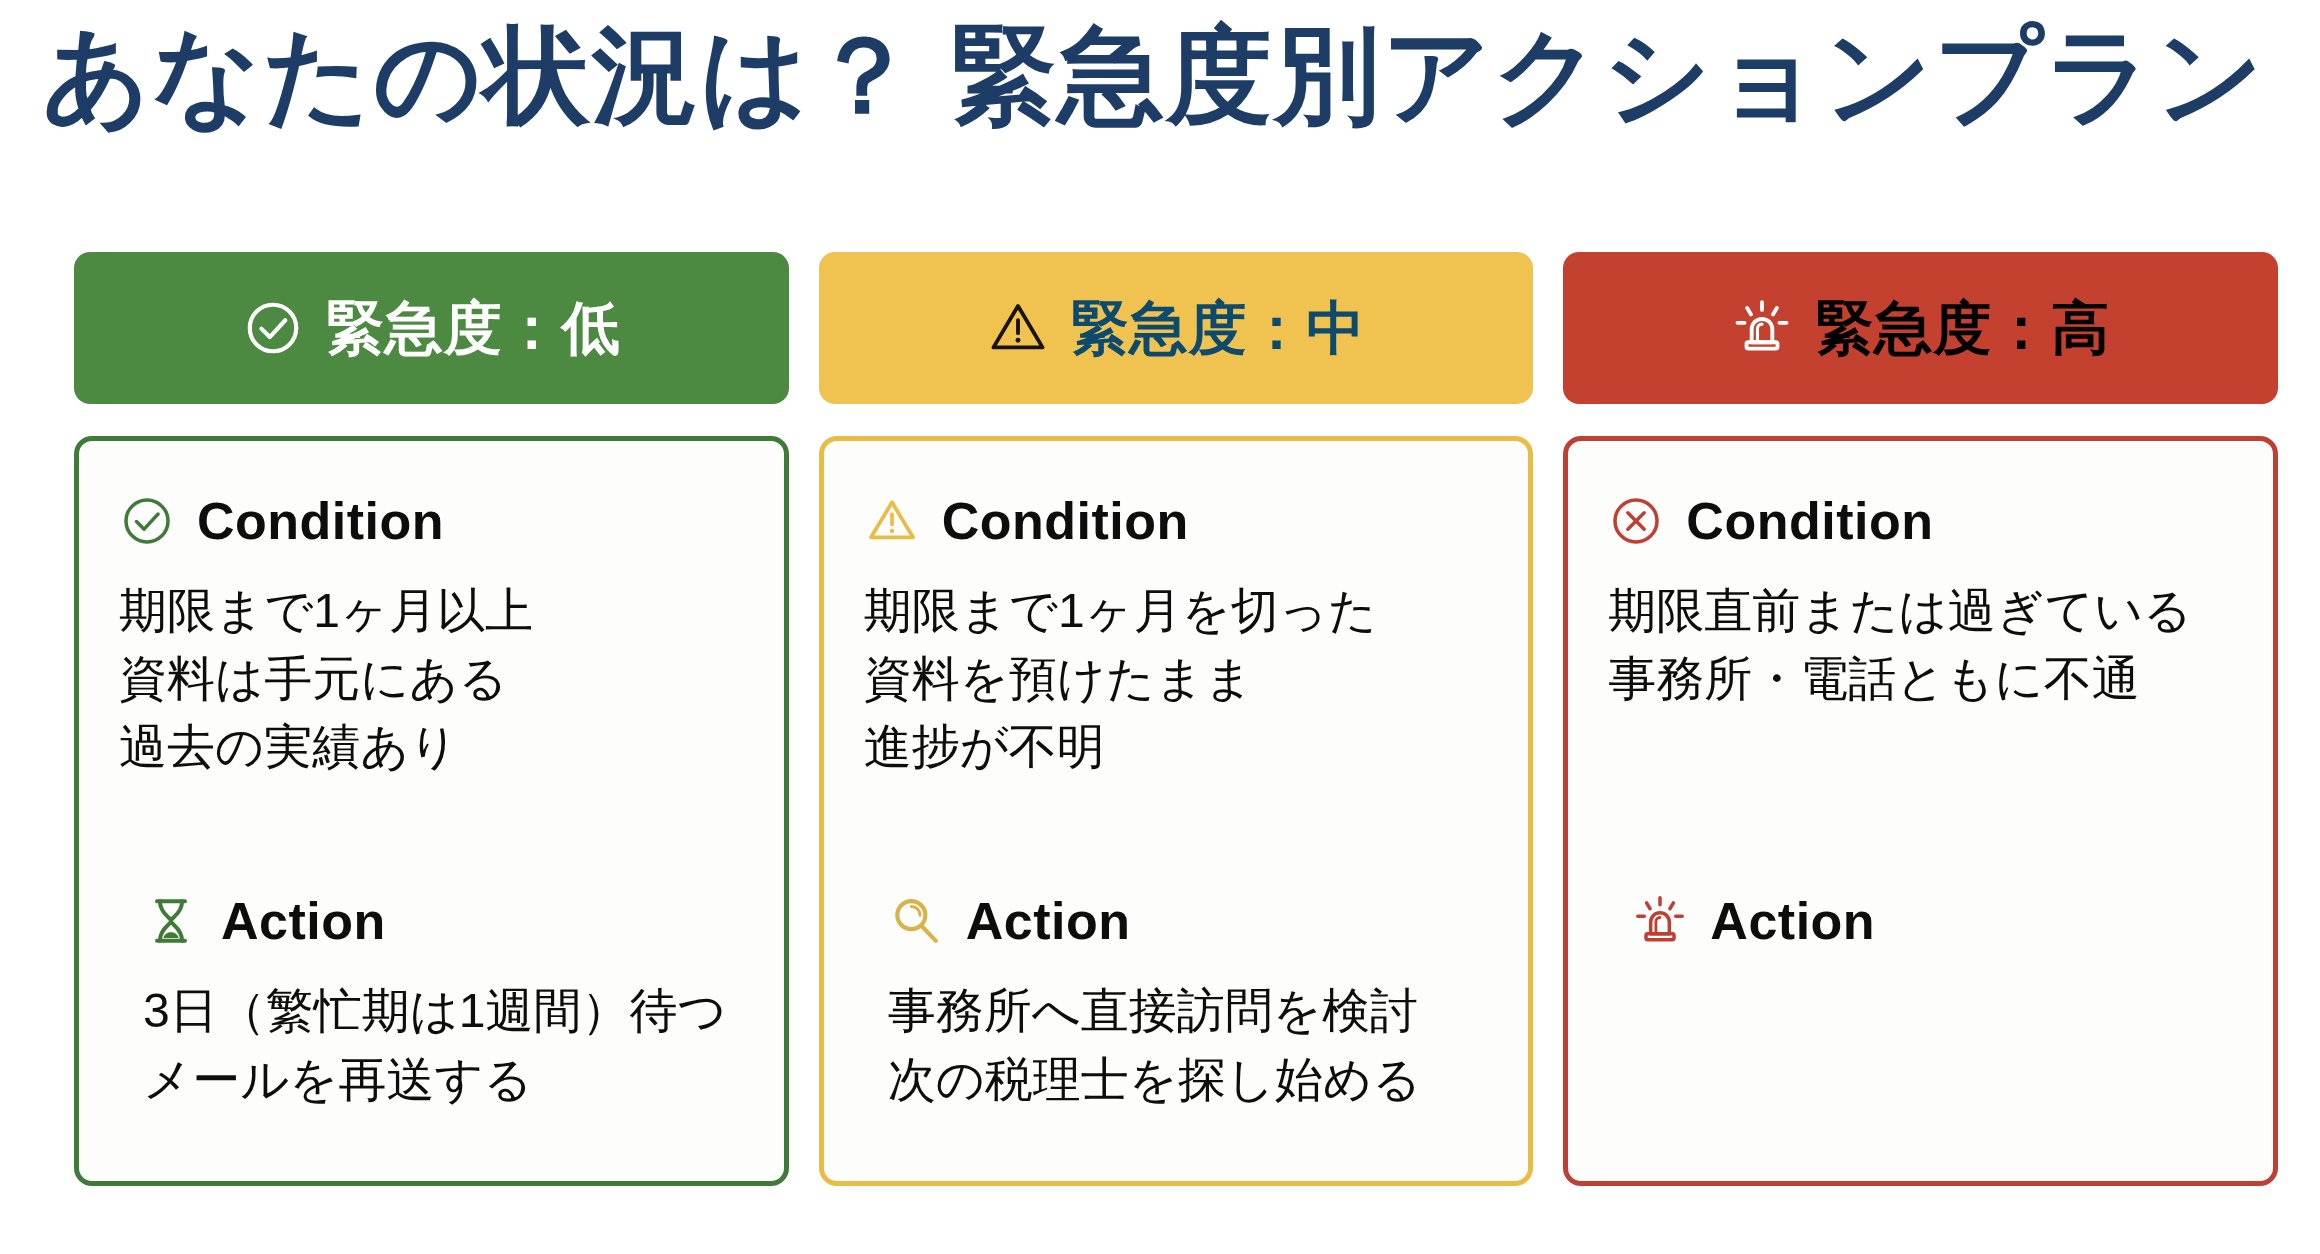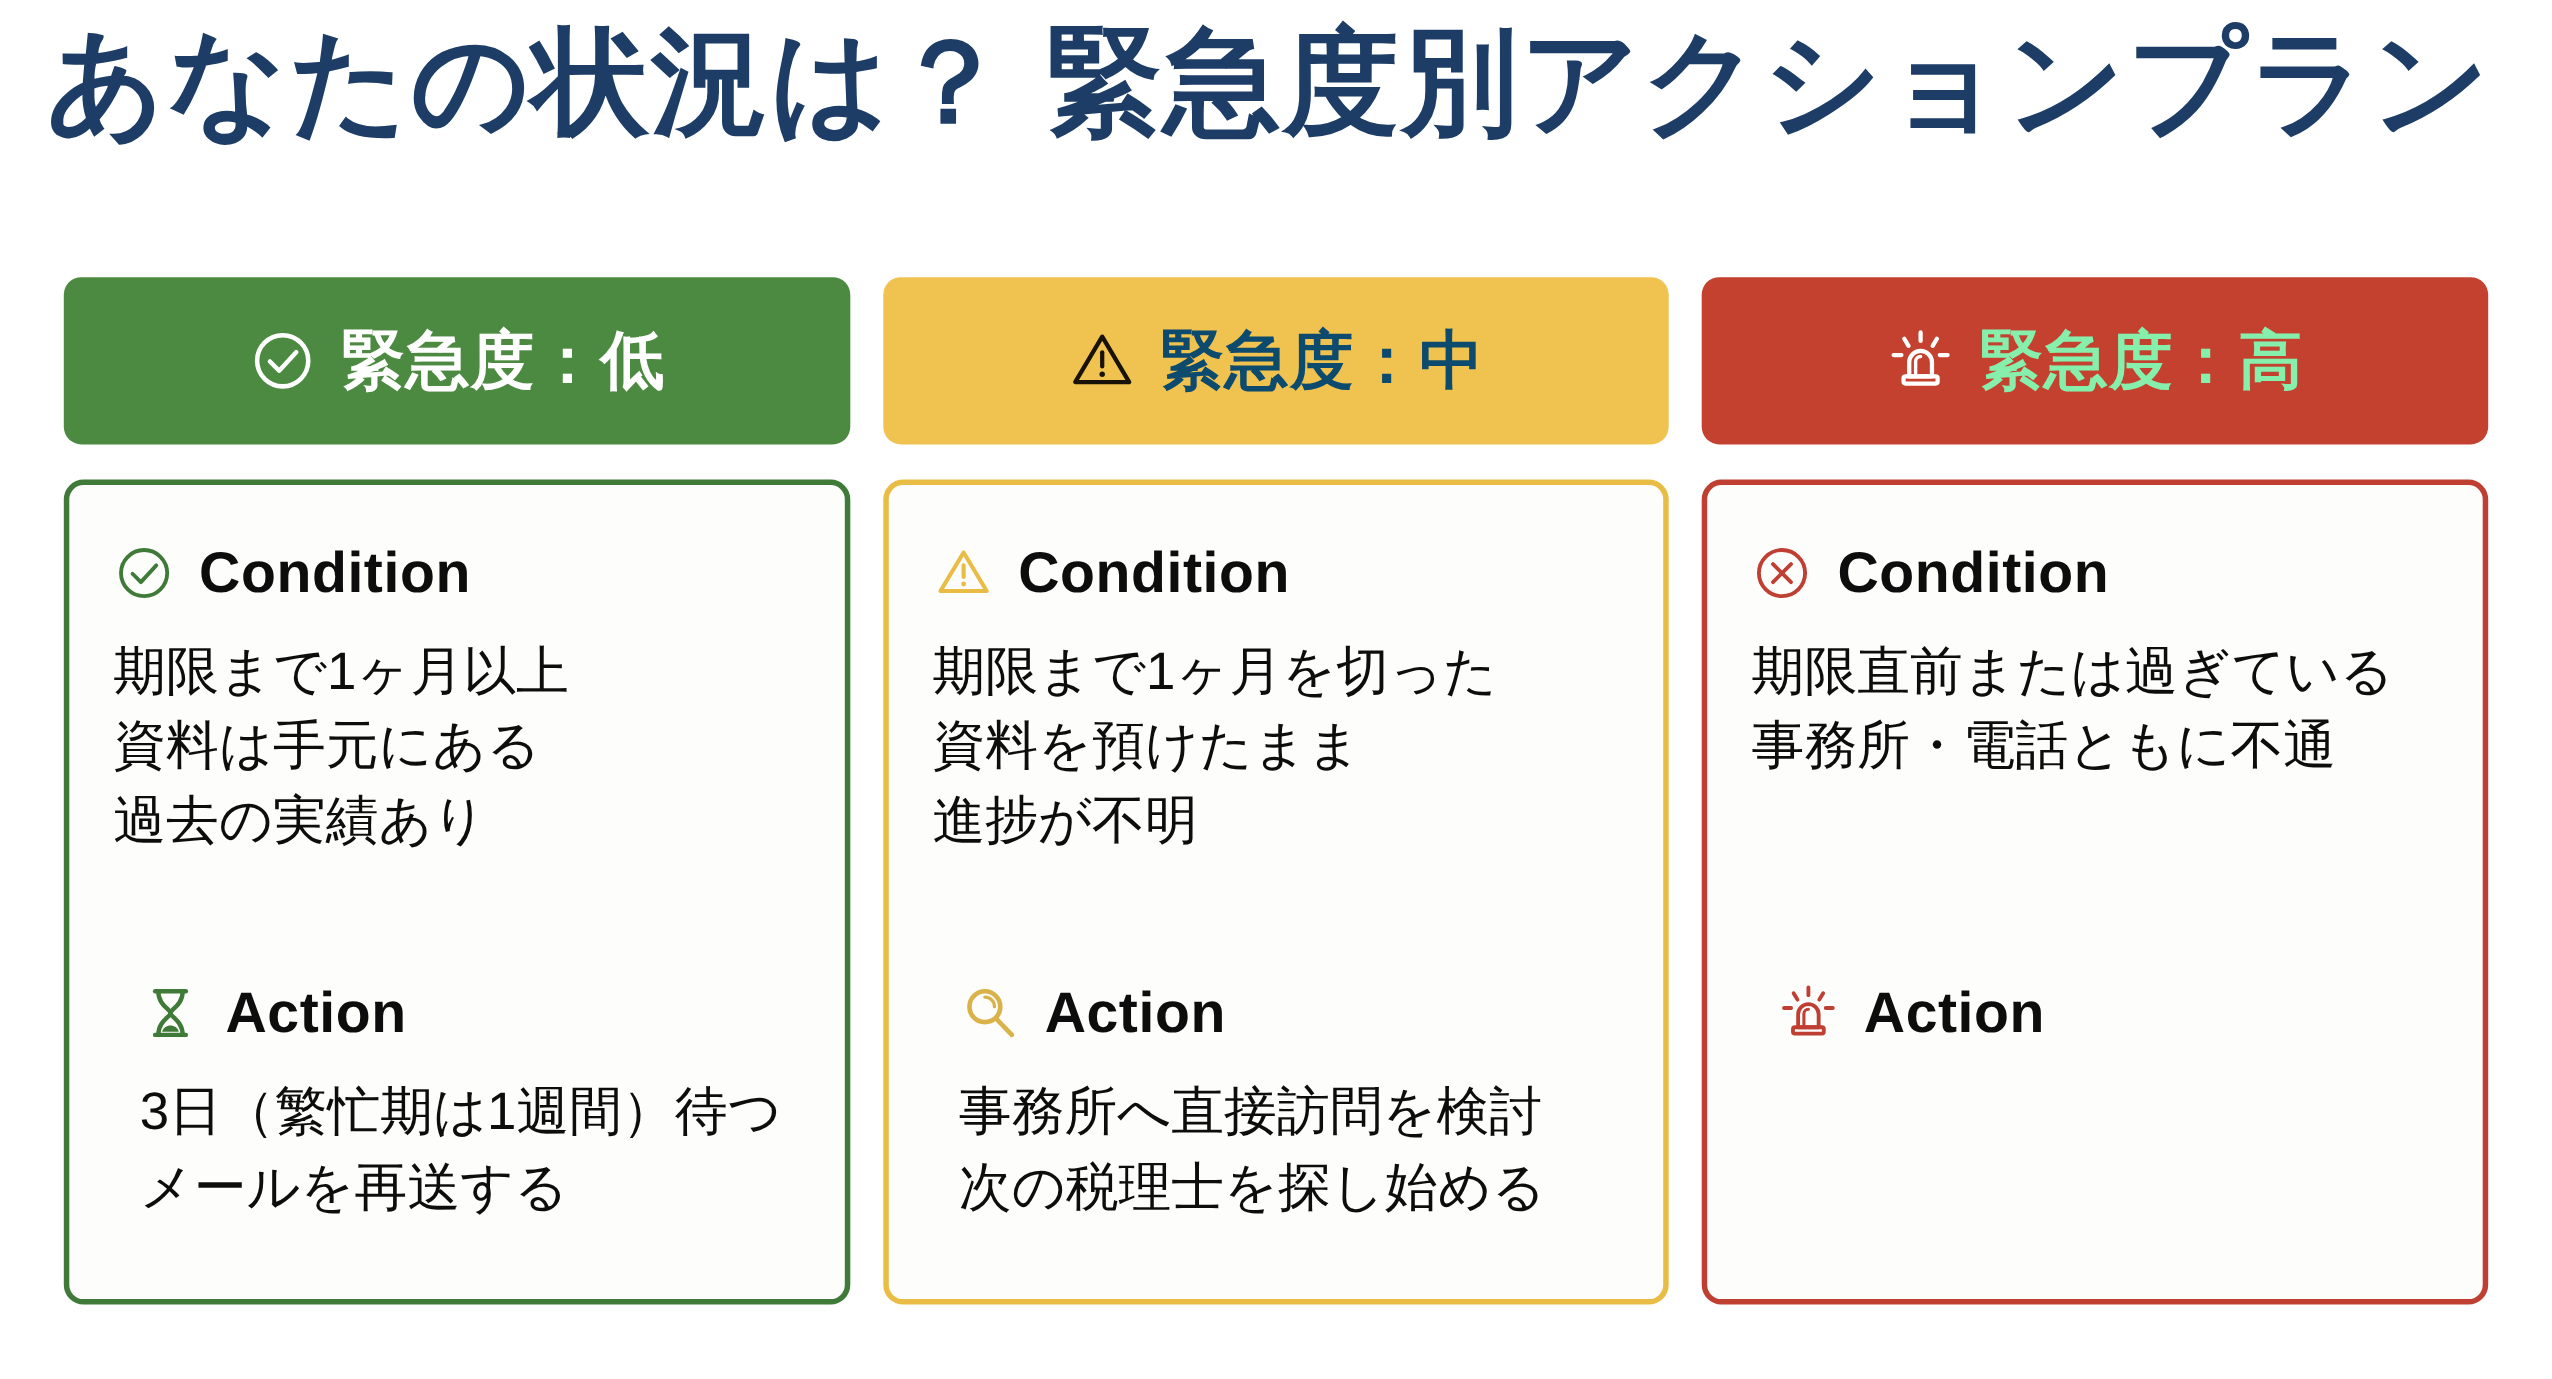--- a/index.html
+++ b/index.html
@@ -27,21 +27,21 @@
     letter-spacing: 2px;
     color: #1d3d66;
     line-height: 1.28;
     white-space: nowrap;
   }
 
   
   .columns {
     position: absolute;
     top: 252px;
-    left: 58px;
+    left: 74px;
     width: 2204px;
     display: flex;
     gap: 30px;
   }
   .column {
     flex: 1 1 0;
     display: flex;
     flex-direction: column;
   }
 
@@ -65,21 +65,21 @@
   .col-header .hdr-icon {
     display: block;
     width: 62px;
     height: 62px;
     flex: 0 0 62px;
   }
   .col-header .hdr-icon svg { display: block; width: 62px; height: 62px; }
 
   .hdr-low  { background: #4c8a41; color: #ffffff; }
   .hdr-mid  { background: #f0c350; color: #0c4a6e; }
-  .hdr-high { background: #c4402f; color: #86efac; }
+  .hdr-high { background: #c4402f; color: #000000; }
 
   
   .card {
     margin-top: 32px;
     height: 750px;
     border-radius: 18px;
     background: #fdfdfb;
     box-sizing: border-box;
     padding: 52px 40px 28px 40px;
   }

